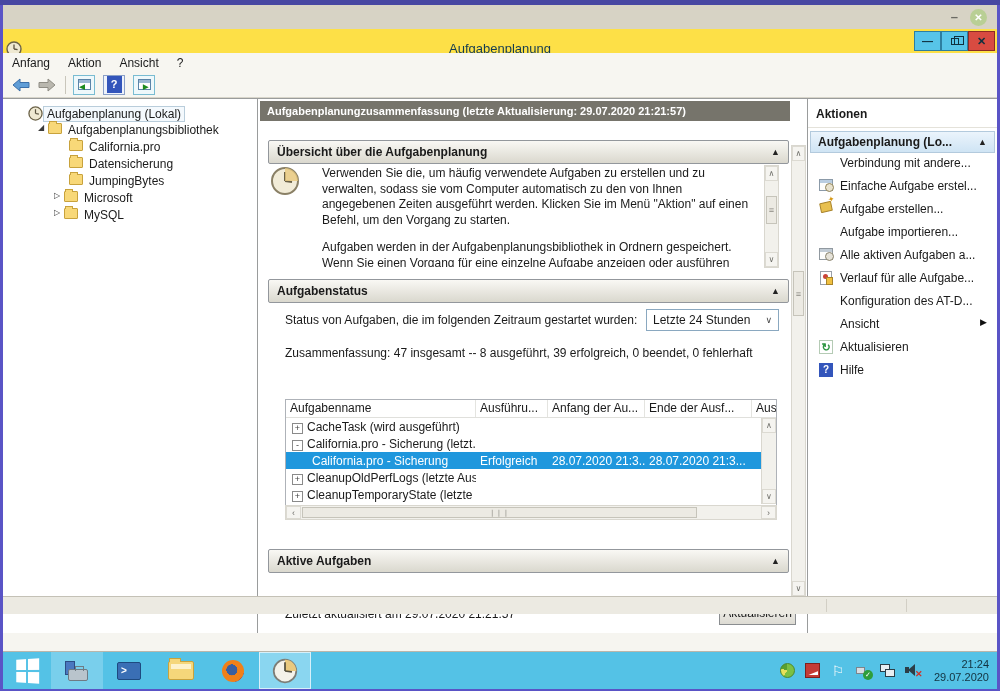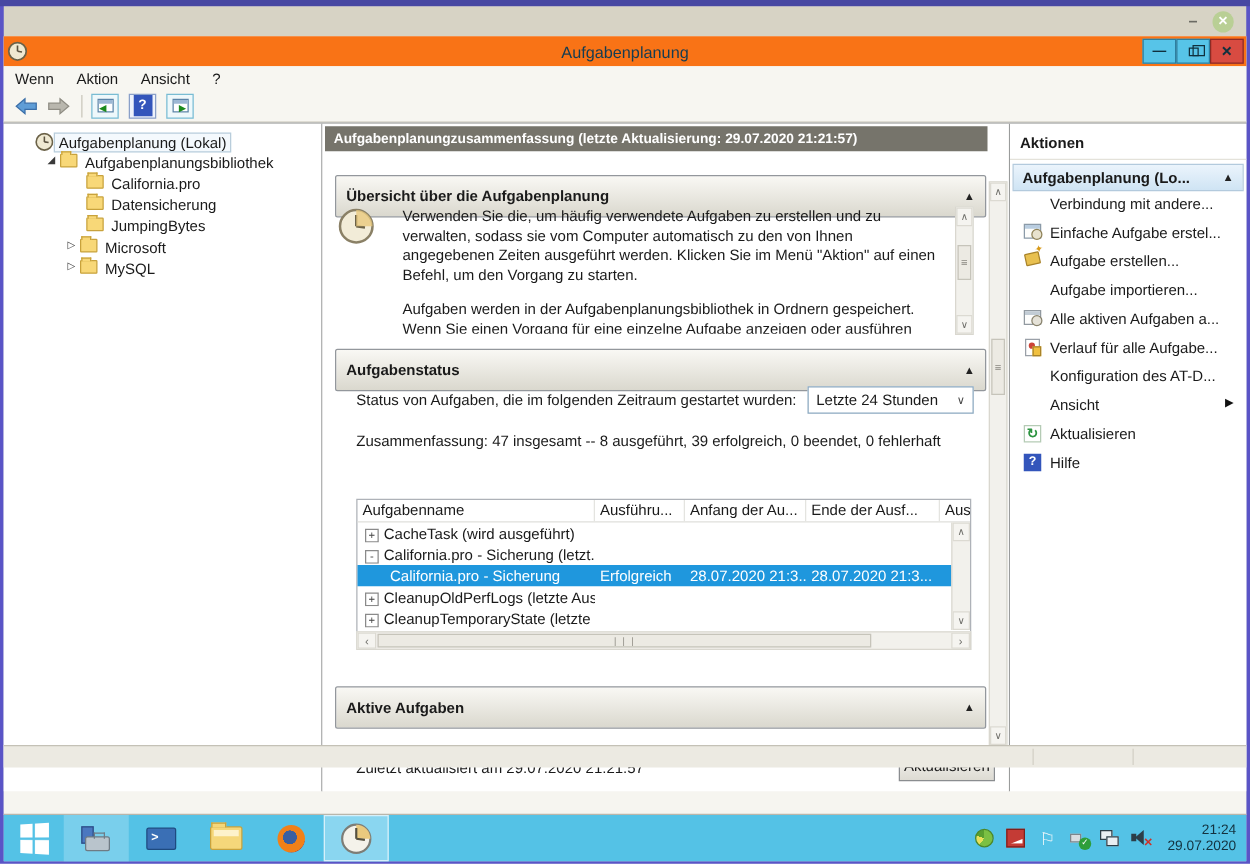--- a/index.html
+++ b/index.html
@@ -17,22 +17,22 @@
   .frdp-min { color:#6b6b64; font-weight:bold; font-size:13px; line-height:10px; }
   .frdp-close { width:17px; height:17px; border-radius:50%; background:#b9cf95; color:#fff;
                 font-size:10px; font-weight:bold; text-align:center; line-height:17px; }
 
   
   .desktop { position:absolute; left:3px; top:29px; right:3px; bottom:2px; background:#e8e6de; }
 
   
   .app-window { position:absolute; left:0; right:0; top:0; bottom:37px; background:#f6f5f0;
                 border-bottom:1px solid #b9b6ab; }
-  .titlebar { position:absolute; left:0; right:0; top:0; height:24px; background:#f97316;
-              display:flex; align-items:center; padding:12px 3px; }
+  .titlebar { position:absolute; left:0; right:0; top:0; height:24px; background:#fde047;
+              display:flex; align-items:flex-start; padding:12px 3px; }
   .titlebar-title { position:absolute; left:0; right:0; text-align:center; font-size:13px; color:#143c52; }
   .tb-controls { position:absolute; right:2px; top:2px; display:flex; height:20px; }
   .tb-btn { width:27px; height:20px; border:1px solid #2d7ea0; display:flex; align-items:center;
             justify-content:center; font-size:11px; font-weight:bold; color:#10303e; background:#57c4e8; }
   .tb-btn.close { background:#d84b41; border-color:#8c2b24; }
   .restore-glyph { width:8px; height:7px; border:1px solid #10303e; position:relative; background:transparent; }
   .restore-glyph:before { content:""; position:absolute; left:2px; top:-3px; width:8px; height:7px;
                           border:1px solid #10303e; }
 
   .menubar { position:absolute; left:0; right:0; top:24px; height:19px; background:#f7f6f1;
@@ -60,21 +60,21 @@
   .expander { width:10px; font-size:8px; color:#3a3a3a; text-align:center; }
   .folder-icon { width:14px; height:11px; background:#f8d878; border:1px solid #c8a23c;
                  border-radius:1px; position:relative; margin:0 3px 0 2px; flex:none; }
   .folder-icon:before { content:""; position:absolute; left:0; top:-3px; width:6px; height:2px;
                         background:#f8d878; border:1px solid #c8a23c; border-bottom:none; }
   .clock-svg { flex:none; }
 
   .center-panel { flex:1; background:#fff; position:relative; overflow:hidden; }
   .center-header { position:absolute; left:2px; top:2px; right:17px; height:20px; background:#76746b;
                    color:#fff; font-size:11px; line-height:20px; padding-left:7px; white-space:nowrap; overflow:hidden;font-weight:bold; }
-  .section-bar { position:absolute; left:10px; width:521px; height:34px;
+  .section-bar { position:absolute; left:10px; width:521px; height:24px;
                  background:linear-gradient(#f9f8f4,#dad8ce); border:1px solid #93979c; border-radius:2px;
                  font-size:12px; font-weight:bold; display:flex; align-items:center; padding:0 8px; }
   .collapse-arrow { margin-left:auto; font-size:9px; color:#222; }
   .overview-body { position:absolute; left:12px; top:67px; width:490px; height:101px; overflow:hidden;
                    font-size:12px; line-height:15.5px; }
   .overview-flex { display:flex; gap:22px; }
   .overview-text p { margin-bottom:12px; padding-right:4px; }
 
   
   .vscroll { position:absolute; width:15px; background:#f2f1ec; border:1px solid #d9d7cf; }
@@ -231,21 +231,21 @@
       <div class="tb-controls">
         <div class="tb-btn">—</div>
         <div class="tb-btn">
             <span class="restore-glyph"></span>
           </div>
         <div class="tb-btn close">✕</div>
       </div>
     </div>
 
     <div class="menubar">
-      <span class="menu-item">Wenn</span>
+      <span class="menu-item">Anfang</span>
       <span class="menu-item">Aktion</span>
       <span class="menu-item">Ansicht</span>
       <span class="menu-item">?</span>
     </div>
 
     <div class="toolbar">
       <svg class="nav-arrow" viewBox="0 0 22 16">
         <path d="M10 2 L3 8 L10 14 L10 10.5 L19 10.5 L19 5.5 L10 5.5 Z" fill="#5f9dd6" stroke="#3a6ea8"></path>
       </svg>
       <svg class="nav-arrow" viewBox="0 0 22 16">

